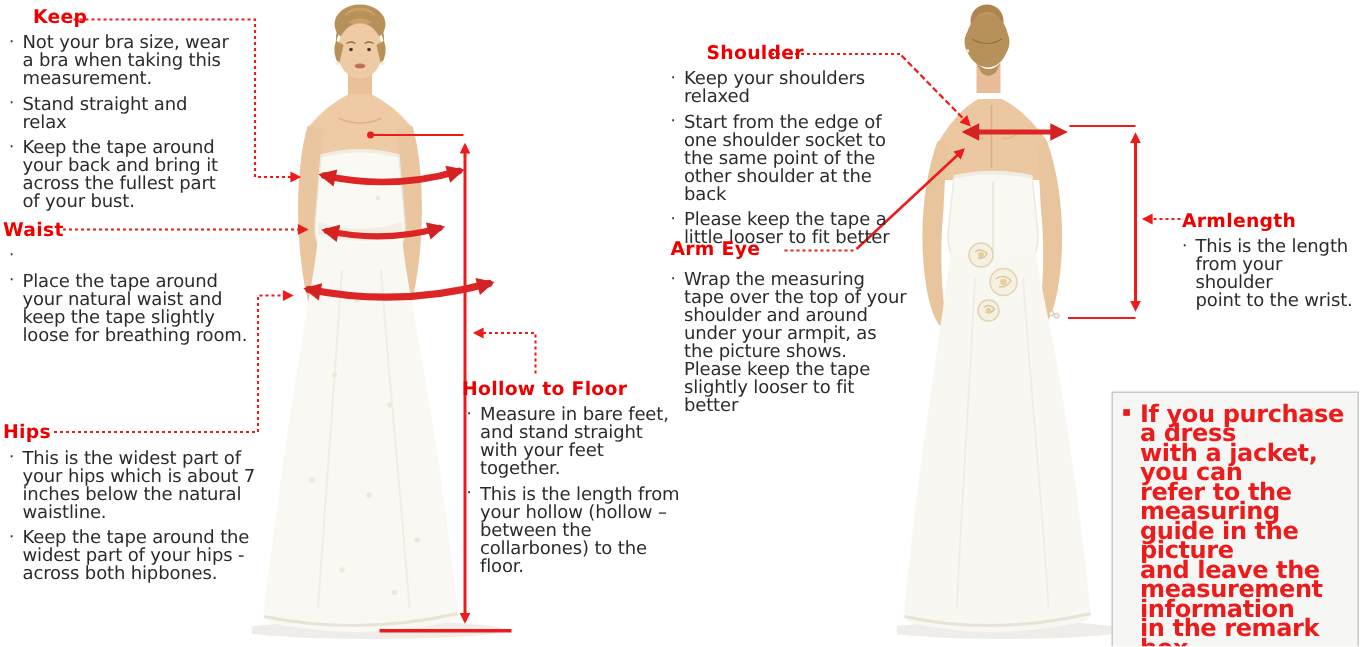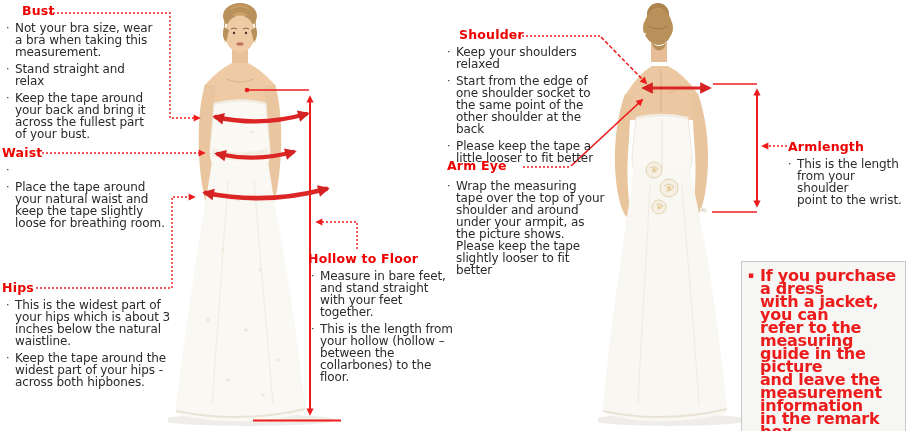--- a/index.html
+++ b/index.html
@@ -181,21 +181,21 @@
     <g stroke="#ed1c1c" fill="none">
       <path d="M713,84 H757" stroke-width="1.4"></path>
       <path d="M757,90 V206" stroke-width="2" marker-start="url(#ar)" marker-end="url(#ar)"></path>
       <path d="M712,212 H757" stroke-width="1.4"></path>
     </g>
   </svg>
 
   <div class="txt-layer">
 
     <div class="sec" style="left:2px;top:3px;width:185px">
-      <div class="sec-title" style="margin-left:20px">Bust</div>
+      <div class="sec-title" style="margin-left:20px">Keep</div>
       <div class="para" style="margin-left:4px">
         <span class="bmark">·</span>
         <span class="btext">Not your bra size, wear
 a bra when taking this
 measurement.</span>
       </div>
       <div class="para" style="margin-left:4px">
         <span class="bmark">·</span>
         <span class="btext">Stand straight and
 relax</span>
@@ -221,21 +221,21 @@
 keep the tape slightly
 loose for breathing room.</span>
       </div>
     </div>
 
     <div class="sec" style="left:2px;top:280px;width:185px">
       <div class="sec-title">Hips</div>
       <div class="para" style="margin-left:4px">
         <span class="bmark">·</span>
         <span class="btext">This is the widest part of
-your hips which is about 3
+your hips which is about 7
 inches below the natural
 waistline.</span>
       </div>
       <div class="para" style="margin-left:4px">
         <span class="bmark">·</span>
         <span class="btext">Keep the tape around the
 widest part of your hips -
 across both hipbones.</span>
       </div>
     </div>
@@ -253,21 +253,21 @@
         <span class="bmark">·</span>
         <span class="btext">This is the length from
 your hollow (hollow –
 between the
 collarbones) to the
 floor.</span>
       </div>
     </div>
 
     <div class="sec" style="left:447px;top:27px;width:160px">
-      <div class="sec-title" style="margin-left:12px">Shoulder</div>
+      <div class="sec-title" style="margin-left:24px">Shoulder</div>
       <div class="para">
         <span class="bmark">·</span>
         <span class="btext">Keep your shoulders
 relaxed</span>
       </div>
       <div class="para">
         <span class="bmark">·</span>
         <span class="btext">Start from the edge of
 one shoulder socket to
 the same point of the

